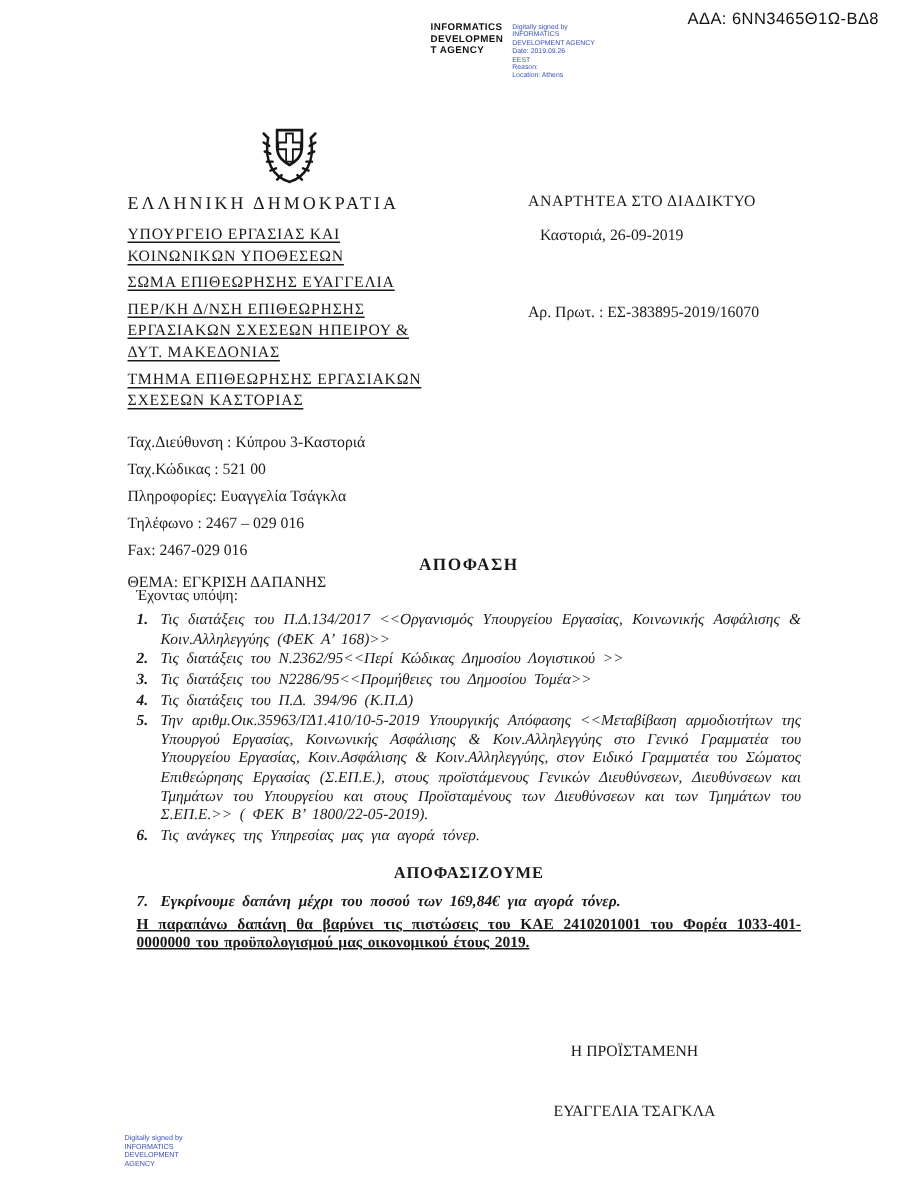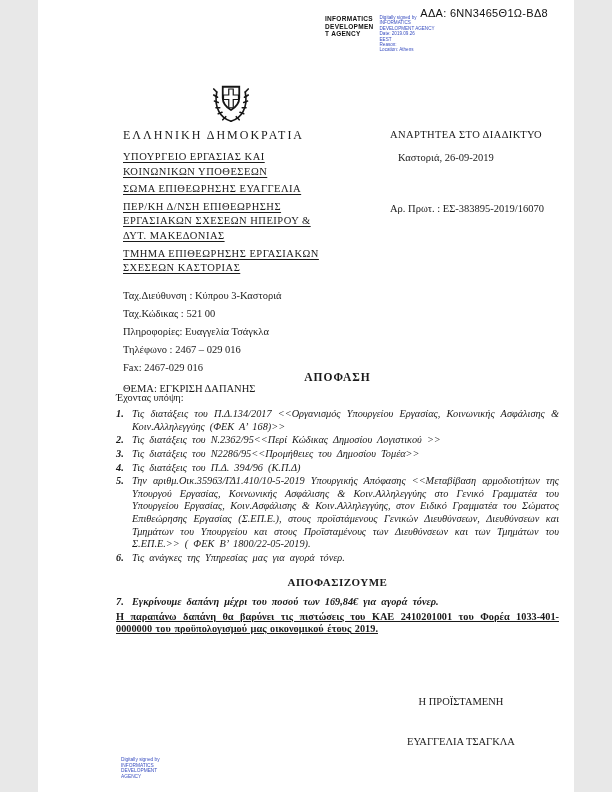--- a/index.html
+++ b/index.html
@@ -1,18 +1,18 @@
 <!DOCTYPE html>
 <html><head>
 <meta charset="utf-8">
 <style>
   html,body{margin:0;padding:0;background:#e8e8e8;}
   .page{
     position:relative;
-    width:536px;height:792px;
+    width:612px;height:792px;
     margin:0 auto;
     background:#ffffff;
     font-family:"Liberation Serif","DejaVu Serif",serif;
     color:#1a1a1a;
     overflow:hidden;
   }
   
   .ada{
     position:absolute; top:7px; right:26px;
     font-family:"Liberation Sans","DejaVu Sans",sans-serif;
@@ -37,21 +37,21 @@
   .dept.gap{margin-top:3px;}
   .contact{margin-top:11px;}
   .contact div{font-size:10.5px; line-height:18px; white-space:nowrap;}
   .subject{font-size:10.5px; font-weight:normal; margin-top:6px; white-space:nowrap;}
   
   .hright{position:absolute; left:352px; top:129px; width:220px; font-size:10.5px;}
   .hr-publish{letter-spacing:0.4px; white-space:nowrap;}
   .hr-date{margin-top:12px; margin-left:8px; white-space:nowrap;}
   .hr-prot{margin-top:40px; white-space:nowrap;}
   
-  .body{position:absolute; left:78px; top:371px; width:443px; font-size:10.3px; line-height:12.6px;}
+  .body{position:absolute; left:91px; top:371px; width:443px; font-size:10.3px; line-height:12.6px;}
   .doc-title{text-align:center; font-weight:bold; font-size:11.5px; letter-spacing:1px; margin-bottom:8px;}
   .having{margin-bottom:4px;}
   .items{text-align:justify;}
   .item{padding-left:16px; text-indent:-16px; word-spacing:2.5px; margin-bottom:1px;font-style:italic;}
   .item .num{display:inline-block; width:16px; text-indent:0; font-weight:bold;}
   .decide-title{text-align:center; font-weight:bold; font-size:11px; letter-spacing:0.5px; margin-top:12px; margin-bottom:7px;}
   .item.bold, .budget{font-weight:bold;}
   .budget{margin-top:2px; text-align:justify; word-spacing:1px;text-decoration:underline;}
   
   .signature{position:absolute; left:338px; top:696px; width:170px; text-align:center; font-size:10.5px;}

